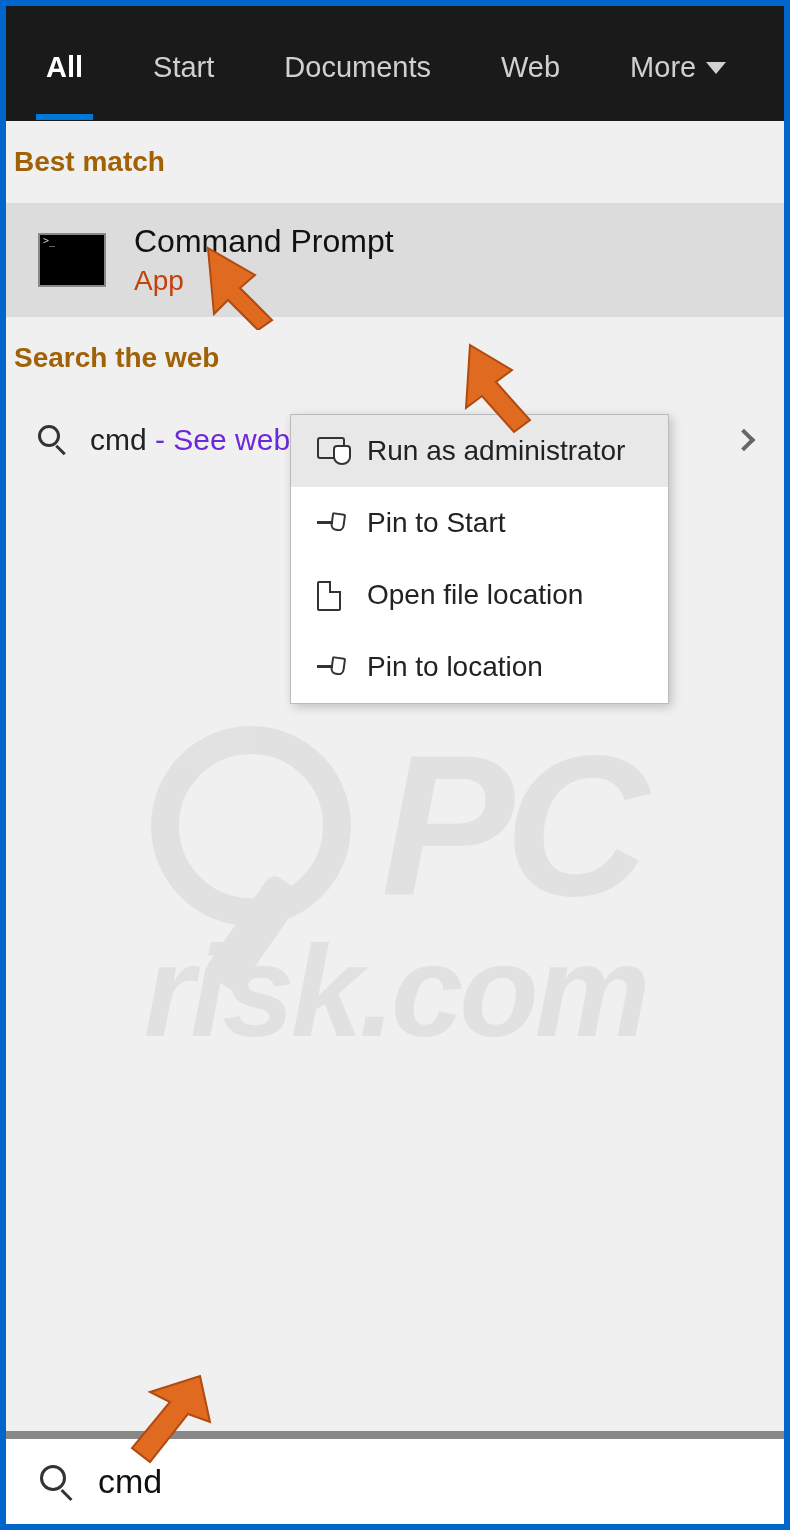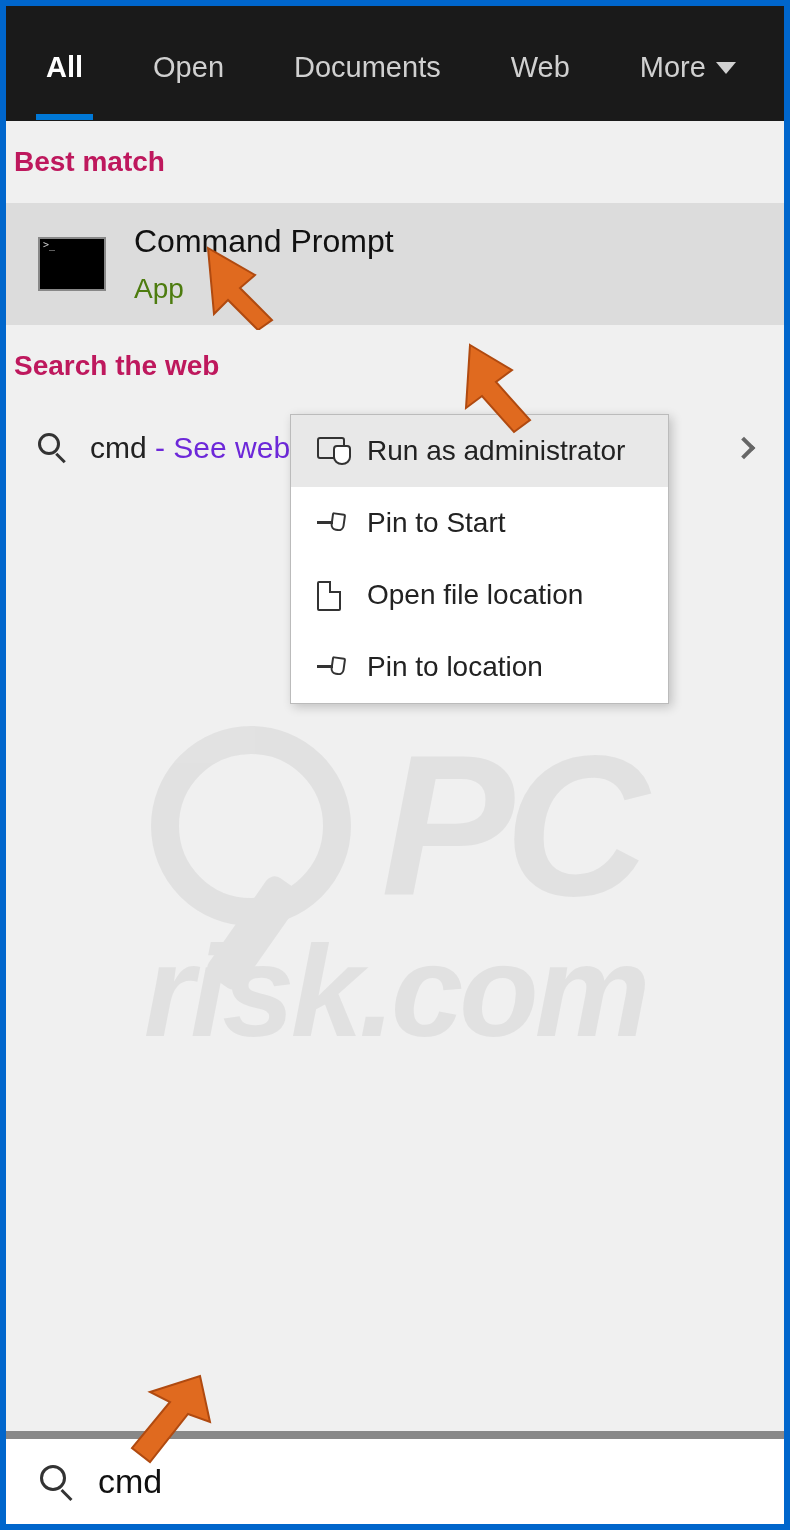--- a/index.html
+++ b/index.html
@@ -8,27 +8,27 @@
 
 
 .tabs { background: #1a1a1a; display: flex; align-items: center; padding: 17px 30px; height: 115px; gap: 50px; }
 .tab { color: #d0d0d0; font-size: 29px; cursor: pointer; padding: 38px 10px 30px 10px; position: relative; }
 .tab.active { color: #ffffff; font-weight: 600; }
 .tab.active::after { content: ""; position: absolute; left: 0; right: 0; bottom: -6px; height: 6px; background: #0078d7; }
 .tab-more { display: flex; align-items: center; gap: 10px; }
 .chev-down { width: 0; height: 0; border-left: 10px solid transparent; border-right: 10px solid transparent; border-top: 12px solid #d0d0d0; }
 
 
-.section-label { font-size: 28px; font-weight: 600; padding: 25px 0 25px 8px; color: #be185d; border-radius: 15px; }
+.section-label { font-size: 28px; font-weight: 600; padding: 25px 0 25px 8px; color: #a16207; border-radius: 15px; }
 .result-row { background: #dcdcdc; display: flex; align-items: center; padding: 20px 32px; gap: 28px; position: relative; }
 .cmd-icon { width: 68px; height: 54px; background: #000; border: 2px solid #888; position: relative; }
 .cmd-icon::before { content: ">_"; position: absolute; top: 0; left: 3px; color: #ccc; font-size: 10px; font-family: monospace; }
-.result-text { display: flex; flex-direction: column; gap: 13px; }
+.result-text { display: flex; flex-direction: column; gap: 5px; }
 .result-title { font-size: 32px; color: #111; }
-.result-sub { font-size: 28px; color: #4d7c0f; }
+.result-sub { font-size: 28px; color: #c2410c; }
 
 .web-row { display: flex; align-items: center; padding: 24px 32px; gap: 22px; position: relative; }
 .mag { width: 30px; height: 30px; position: relative; }
 .mag .circ { width: 22px; height: 22px; border: 3px solid #333; border-radius: 50%; position: absolute; top: 0; left: 0; }
 .mag .hand { width: 3px; height: 12px; background: #333; position: absolute; top: 19px; left: 21px; transform: rotate(-45deg); }
 .web-text { font-size: 30px; color: #222; }
 .web-suffix { color: #6d28d9; }
 .chev-right { position: absolute; right: 32px; width: 16px; height: 16px; border-top: 4px solid #666; border-right: 4px solid #666; transform: rotate(45deg); }
 
 
@@ -71,21 +71,21 @@
 .spacer { flex: 1; }
 .content { position: relative; flex: 1; display: flex; flex-direction: column; background: #f0f0f0; }
 </style>
 </head>
 <body>
 
 <div class="window">
 
   <div class="tabs">
     <div class="tab active">All</div>
-    <div class="tab">Open</div>
+    <div class="tab">Start</div>
     <div class="tab">Documents</div>
     <div class="tab">Web</div>
     <div class="tab tab-more">
       <span>More</span>
       <span class="chev-down"></span>
     </div>
   </div>
 
   <div class="content">
 

